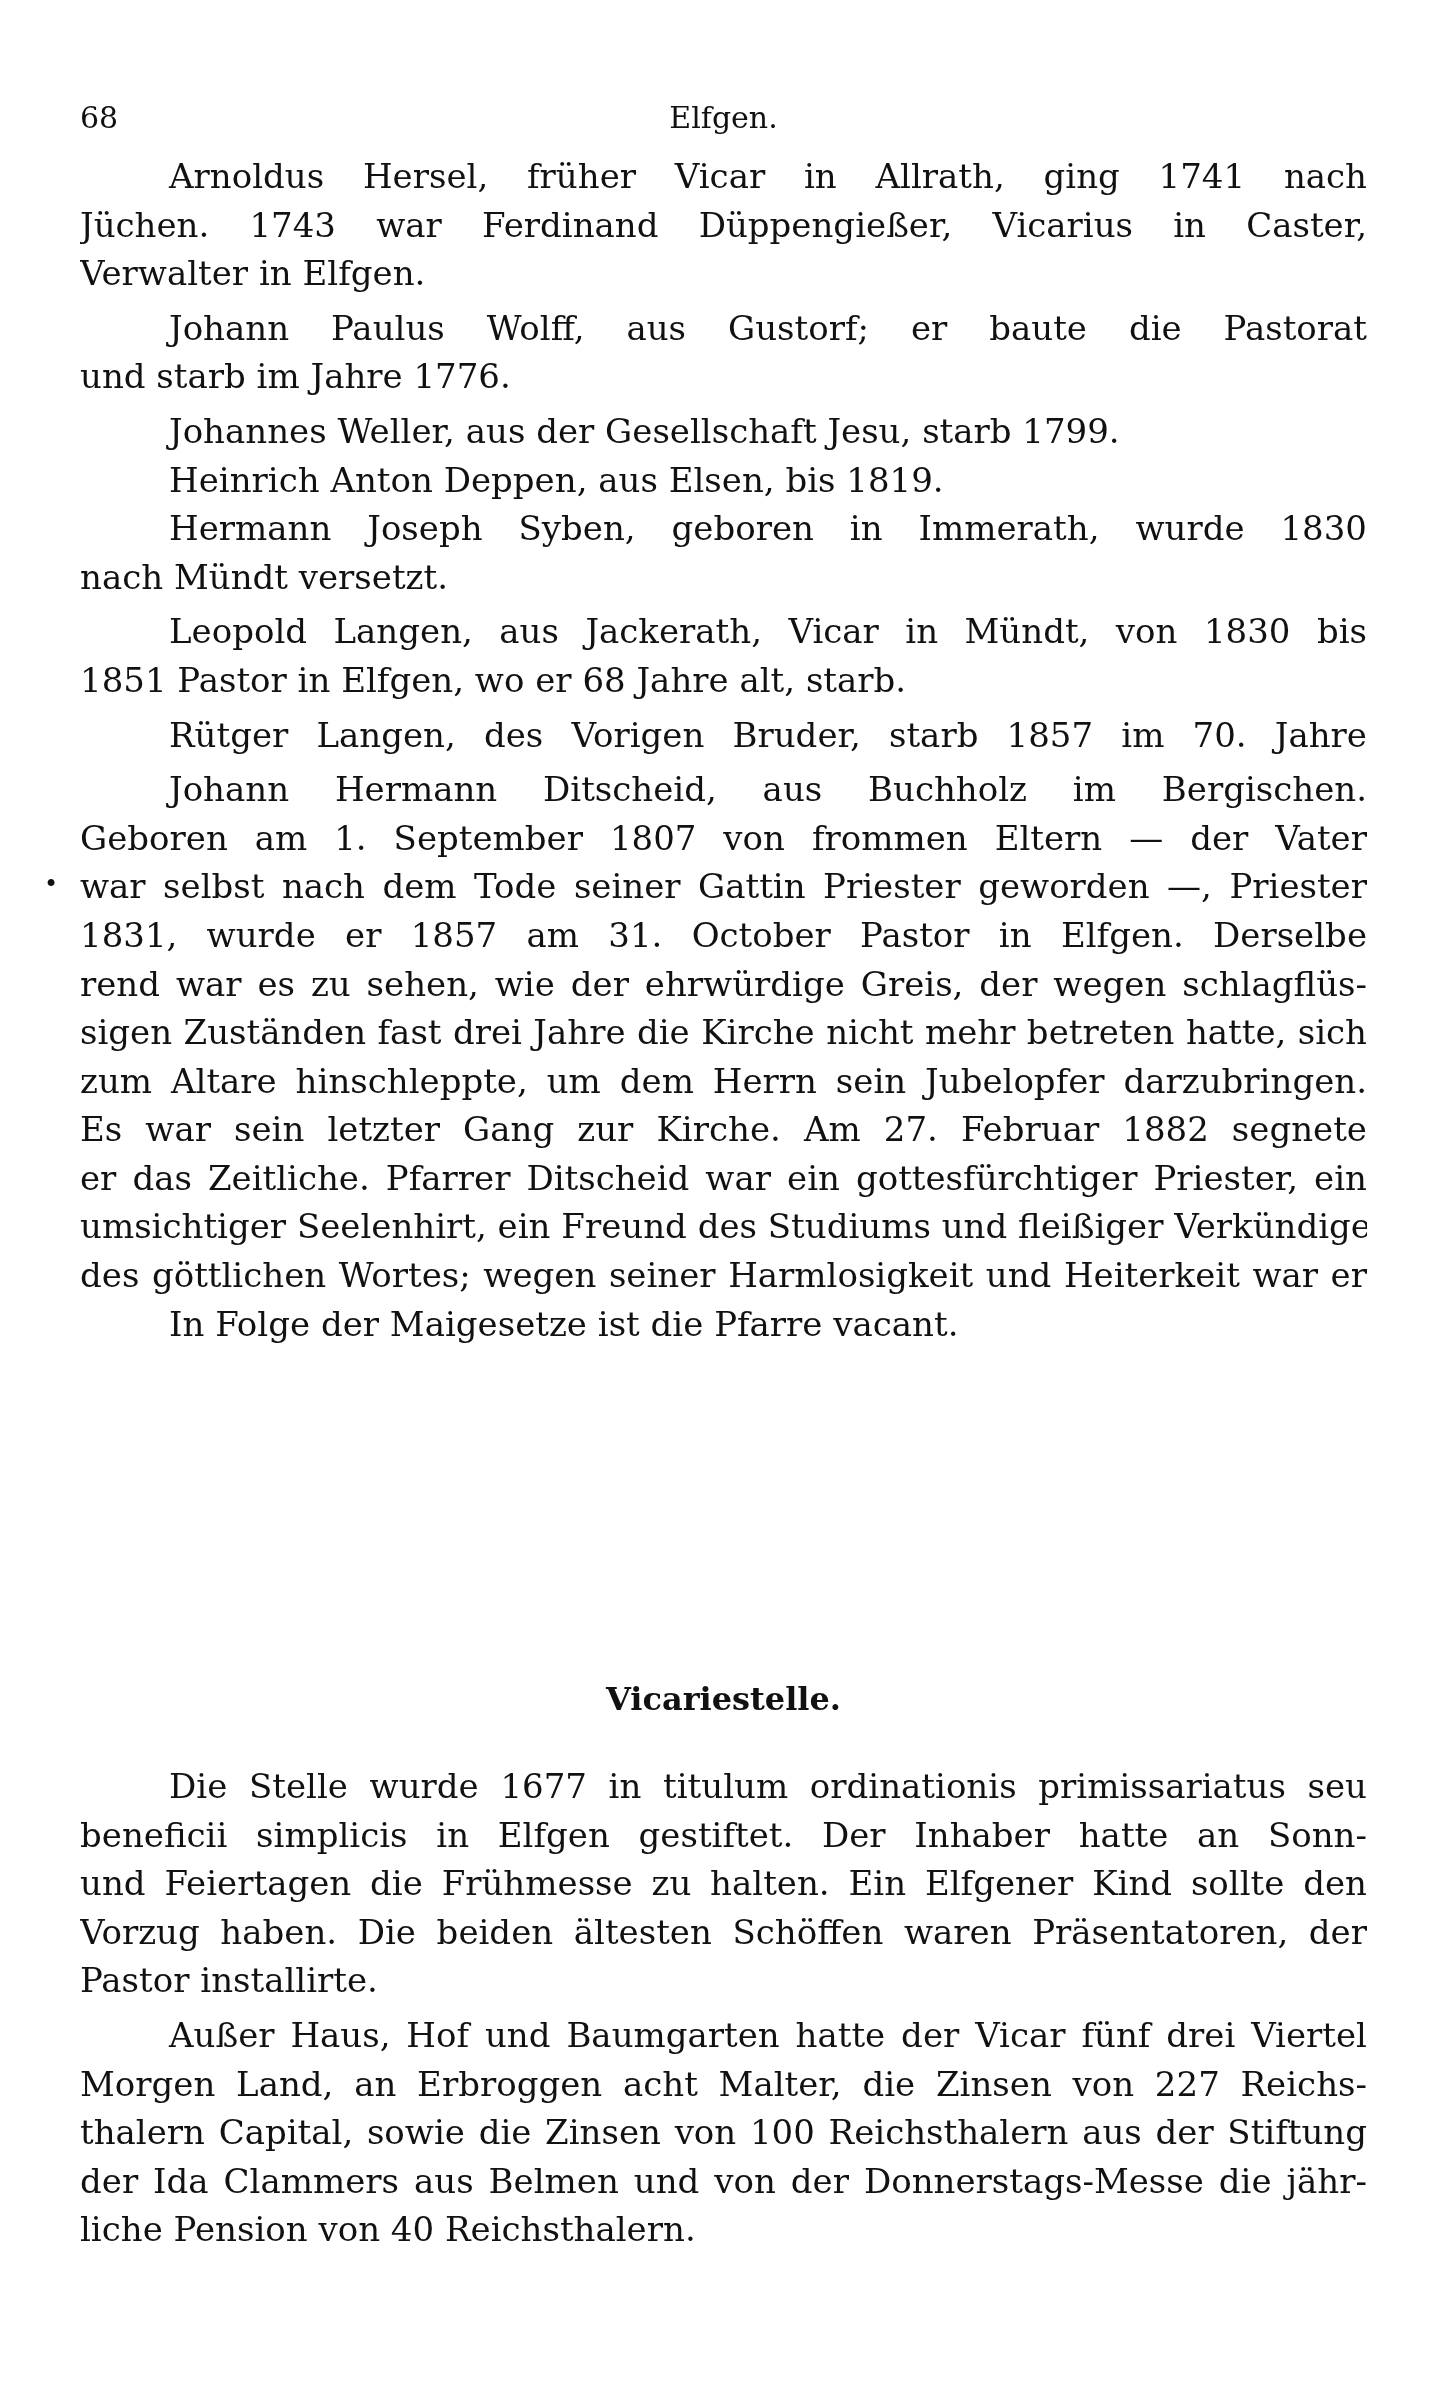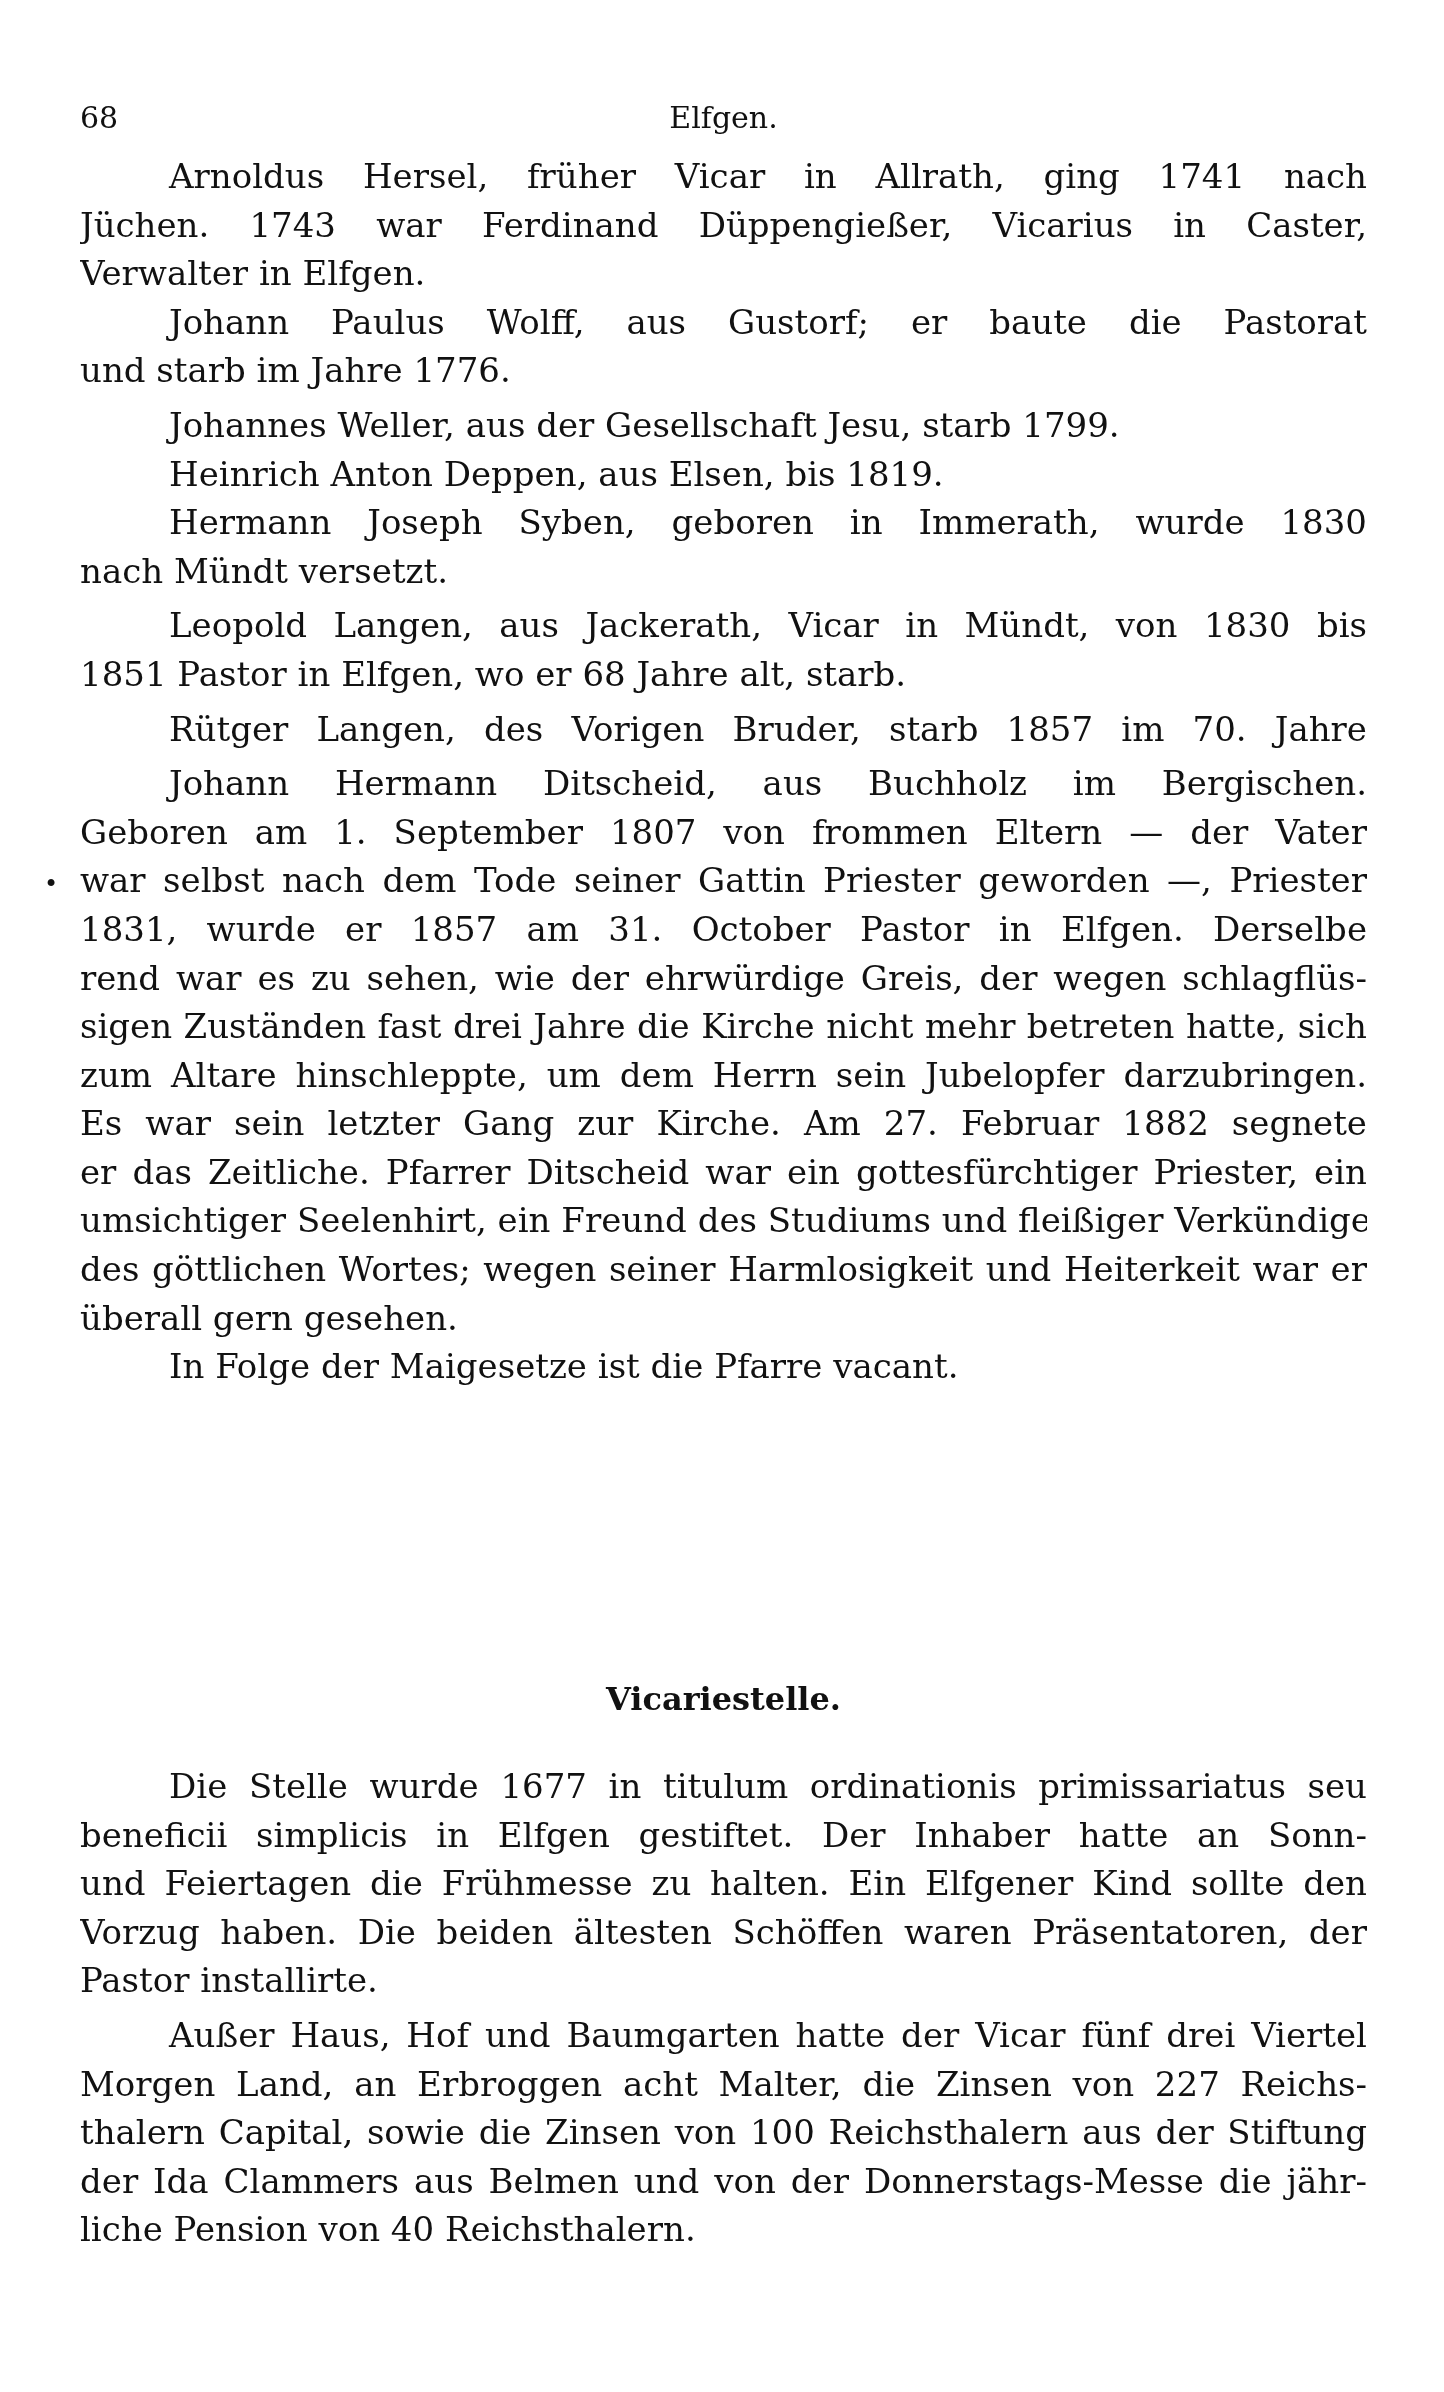--- a/index.html
+++ b/index.html
@@ -25,21 +25,21 @@
     <span class="page-number">68</span>
     <span class="head-title">Elfgen.</span>
   </div>
 
   <div class="block" style="top:152px;">
 
     <span class="line indent">Arnoldus Hersel, früher Vicar in Allrath, ging 1741 nach</span>
     <span class="line">Jüchen. 1743 war Ferdinand Düppengießer, Vicarius in Caster,</span>
     <span class="line last">Verwalter in Elfgen.</span>
 
-    <span class="line indent" style="">Johann Paulus Wolff, aus Gustorf; er baute die Pastorat</span>
+    <span class="line indent" style="margin-top:6px">Johann Paulus Wolff, aus Gustorf; er baute die Pastorat</span>
     <span class="line last">und starb im Jahre 1776.</span>
 
     <span class="line indent last" style="margin-top:6px">Johannes Weller, aus der Gesellschaft Jesu, starb 1799.</span>
 
     <span class="line indent last">Heinrich Anton Deppen, aus Elsen, bis 1819.</span>
 
     <span class="line indent">Hermann Joseph Syben, geboren in Immerath, wurde 1830</span>
     <span class="line last">nach Mündt versetzt.</span>
 
     <span class="line indent" style="margin-top:6px">Leopold Langen, aus Jackerath, Vicar in Mündt, von 1830 bis</span>
@@ -51,21 +51,20 @@
     <span class="line">Geboren am 1. September 1807 von frommen Eltern — der Vater</span>
     <span class="line">war selbst nach dem Tode seiner Gattin Priester geworden —, Priester</span>
     <span class="line">1831, wurde er 1857 am 31. October Pastor in Elfgen. Derselbe</span>
     <span class="line">rend war es zu sehen, wie der ehrwürdige Greis, der wegen schlagflüs-</span>
     <span class="line">sigen Zuständen fast drei Jahre die Kirche nicht mehr betreten hatte, sich</span>
     <span class="line">zum Altare hinschleppte, um dem Herrn sein Jubelopfer darzubringen.</span>
     <span class="line">Es war sein letzter Gang zur Kirche. Am 27. Februar 1882 segnete</span>
     <span class="line">er das Zeitliche. Pfarrer Ditscheid war ein gottesfürchtiger Priester, ein</span>
     <span class="line">umsichtiger Seelenhirt, ein Freund des Studiums und fleißiger Verkündiger</span>
     <span class="line">des göttlichen Wortes; wegen seiner Harmlosigkeit und Heiterkeit war er</span>
-    <span class="line last">überall gern gesehen.</span>
 
     <span class="line indent last" style="margin-top:0">In Folge der Maigesetze ist die Pfarre vacant.</span>
   </div>
 
   <span class="margin-mark" style="top:870px; left:-36px;">•</span>
 
   <div class="section-heading" style="top:1680px;">Vicariestelle.</div>
 
   <div class="block" style="top:1762px;">
 

